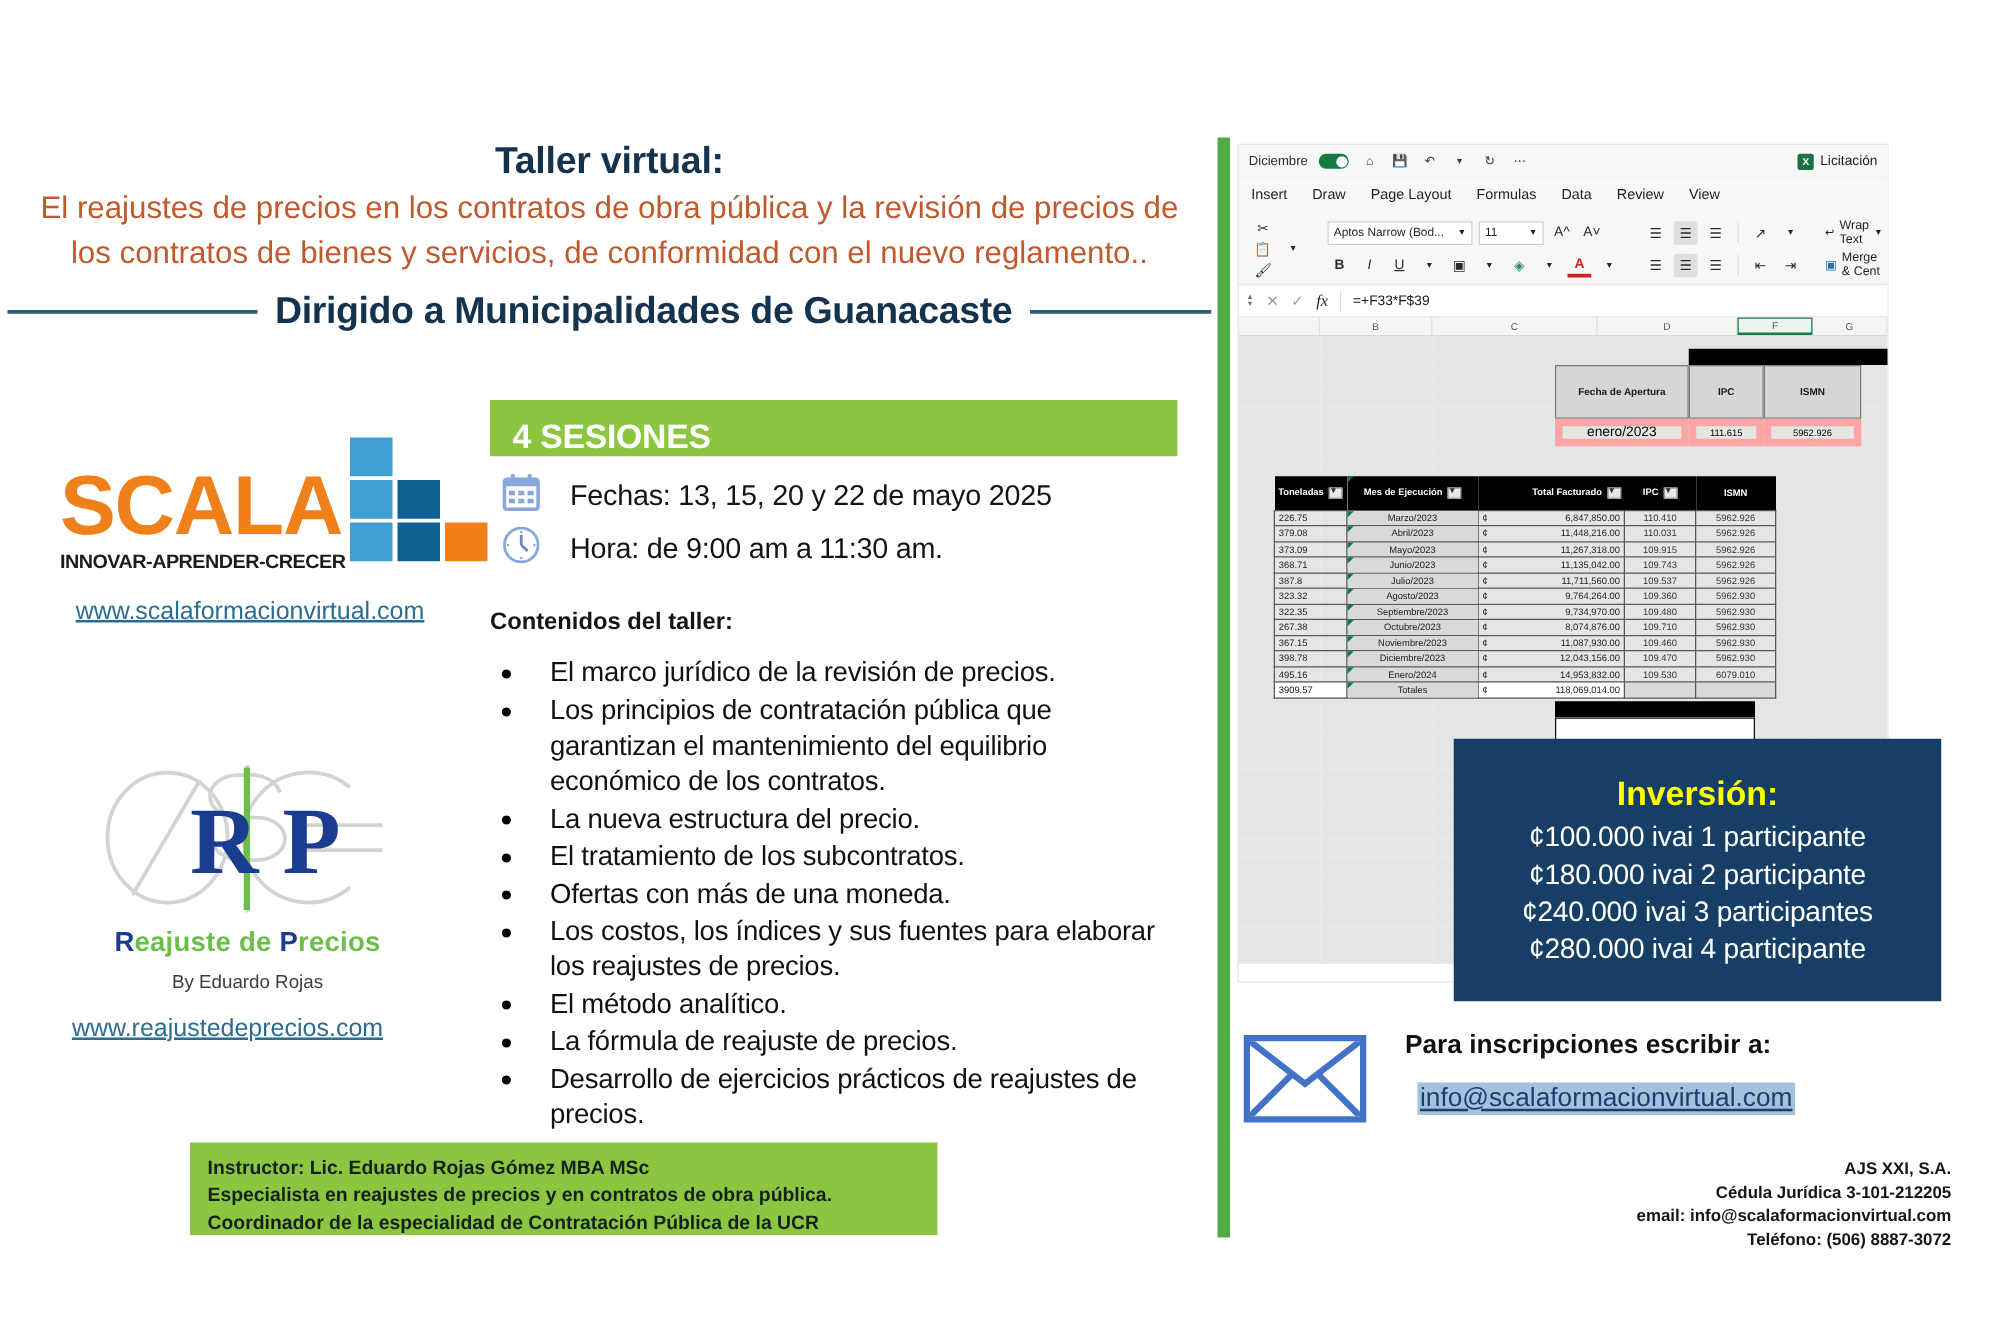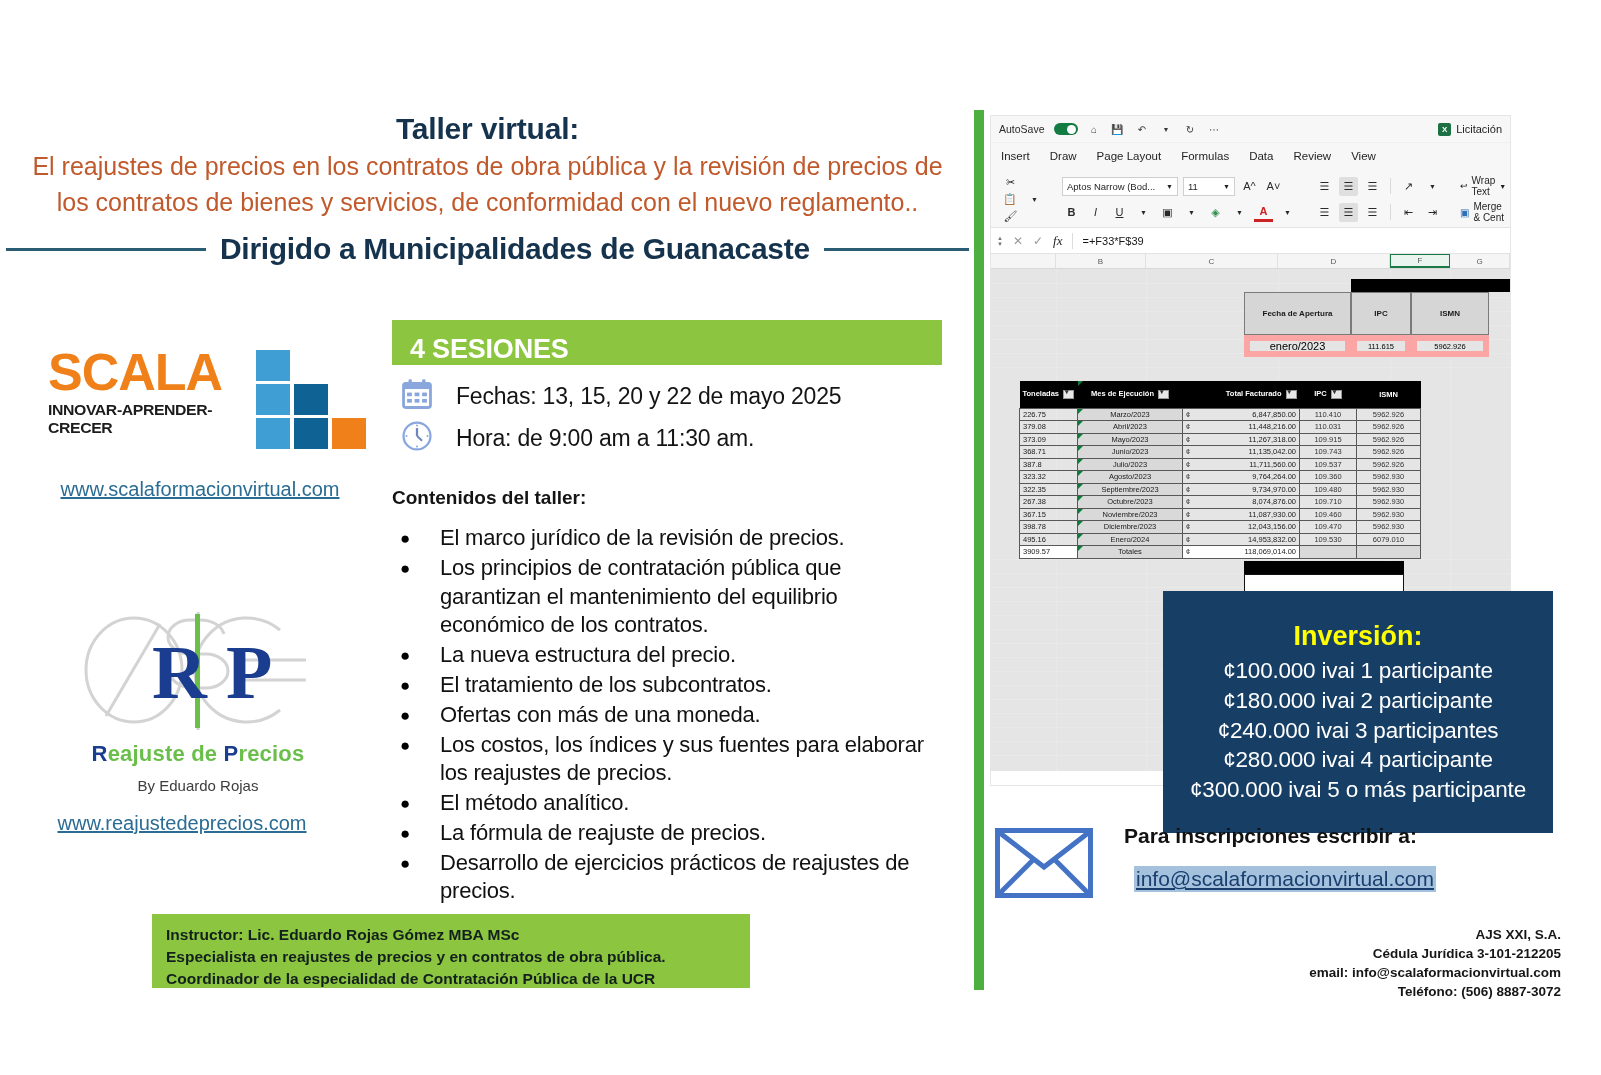--- a/index.html
+++ b/index.html
@@ -19,21 +19,21 @@
   .dirigido-row { position: absolute; left: 0; top: 232px; width: 975px;
      display: flex; align-items: center; gap: 14px; padding: 0 6px; justify-content: flex-end; }
   .dline { flex: 1 1 auto; height: 3px; background: #2a5c74; }
   .dline.short { flex: 0 0 200px; }
   .dirigido-txt { font-size: 30px; font-weight: bold; color: #15334d; white-space: nowrap; letter-spacing: -0.3px;}
 
   
   .scala-wrap { position: absolute; left: 48px; top: 348px; width: 310px; }
   .scala-logo { display: flex; align-items: flex-start; }
   .scala-left { display: flex; flex-direction: column; }
-  .scala-word { font-size: 52px; font-weight: 800; color: #f0811a; letter-spacing: -1px; line-height: 0.95; font-family: "Liberation Sans", sans-serif; }
+  .scala-word { font-size: 67px; font-weight: 800; color: #f0811a; letter-spacing: -1px; line-height: 0.95; font-family: "Liberation Sans", sans-serif; margin-top: 25px; }
   .scala-tag { font-size: 15.5px; font-weight: 800; color: #1c1c1c; letter-spacing: -0.4px; margin-top: 4px; transform: scaleX(1.02); transform-origin: left; }
   .scala-grid { position: relative; width: 113px; height: 99px; margin-left: 6px; margin-top: 2px; }
   .sq { position: absolute; width: 34px; height: 31px; }
   .sq.a { left: 0;  top: 0;   background: #3f9fd4; }
   .sq.b { left: 0;  top: 34px; background: #3f9fd4; }
   .sq.c { left: 38px; top: 34px; background: #0f6394; }
   .sq.d { left: 0;  top: 68px; background: #3f9fd4; }
   .sq.e { left: 38px; top: 68px; background: #0f6394; }
   .sq.f { left: 76px; top: 68px; background: #f0811a; }
 
@@ -142,21 +142,21 @@
   .c-mes::before { content:""; position:absolute; left:0; top:0; border-left: 5px solid #0b7a3b;
      border-bottom: 5px solid transparent; }
   .c-tot { width: 117px; text-align: right; }
   .c-tot .cur { float: left; }
   .c-ipc { width: 57px; text-align: center; color: #333; }
   .c-ism { width: 64px; text-align: center; color: #333; }
   .row-tot td { background: #d9d9d9; }
   .row-tot .c-ton, .row-tot .c-tot { background: #fff; }
 
   
-  .inversion { position: absolute; left: 1163px; top: 591px; width: 390px; height: 242px;
+  .inversion { position: absolute; left: 1163px; top: 591px; width: 390px; height: 210px;
      background: #173f66; display: flex; flex-direction: column; align-items: center;
      justify-content: center; padding-top: 2px; }
   .inv-title { color: #ffff00; font-size: 27px; font-weight: bold; margin-bottom: 4px; }
   .inv-line { color: #ffffff; font-size: 22.5px; line-height: 1.33; white-space: nowrap; letter-spacing: -0.2px; }
 
   
   .mail-icon { position: absolute; left: 995px; top: 828px; width: 98px; height: 70px;
      border: 5px solid #4472c4; background: #fff; }
   .mail-icon svg { display: block; }
   .insc-title { position: absolute; left: 1124px; top: 824px; font-size: 21px; font-weight: bold; color: #111; }
@@ -310,21 +310,21 @@
     <div>Instructor: Lic. Eduardo Rojas Gómez  MBA MSc</div>
     <div>Especialista en reajustes de precios y en contratos de obra pública.</div>
     <div>Coordinador de la especialidad de Contratación Pública de la UCR</div>
   </div>
 
   <div class="vdivider"></div>
 
   <div class="excel">
 
     <div class="xl-qat">
-      <span class="autosave-lbl">AutoSave</span>
+      <span class="autosave-lbl">Diciembre</span>
       <span class="toggle"></span>
       <span class="qicon">⌂</span>
       <span class="qicon">💾</span>
       <span class="qicon">↶</span>
       <span class="qicon" style="font-size:7px">▼</span>
       <span class="qicon">↻</span>
       <span class="qicon">⋯</span>
       <span class="xl-filename">
         <span class="xl-fileicon">X</span>
         <span>Licitación</span>
@@ -599,21 +599,20 @@
       </div>
     </div>
   </div>
 
   <div class="inversion">
     <div class="inv-title">Inversión:</div>
     <div class="inv-line">¢100.000  ivai 1 participante</div>
     <div class="inv-line">¢180.000  ivai 2 participante</div>
     <div class="inv-line">¢240.000  ivai 3 participantes</div>
     <div class="inv-line">¢280.000  ivai 4 participante</div>
-    <div class="inv-line">¢300.000  ivai 5 o más participante</div>
   </div>
 
   <div class="mail-icon">
     <svg width="88" height="60" viewBox="0 0 88 60" aria-hidden="true">
       <polyline points="0,0 44,34 88,0" fill="none" stroke="#4472c4" stroke-width="5"></polyline>
       <line x1="0" y1="60" x2="33" y2="27" stroke="#4472c4" stroke-width="5"></line>
       <line x1="88" y1="60" x2="55" y2="27" stroke="#4472c4" stroke-width="5"></line>
     </svg>
   </div>
   <div class="insc-title">Para inscripciones escribir a:</div>

